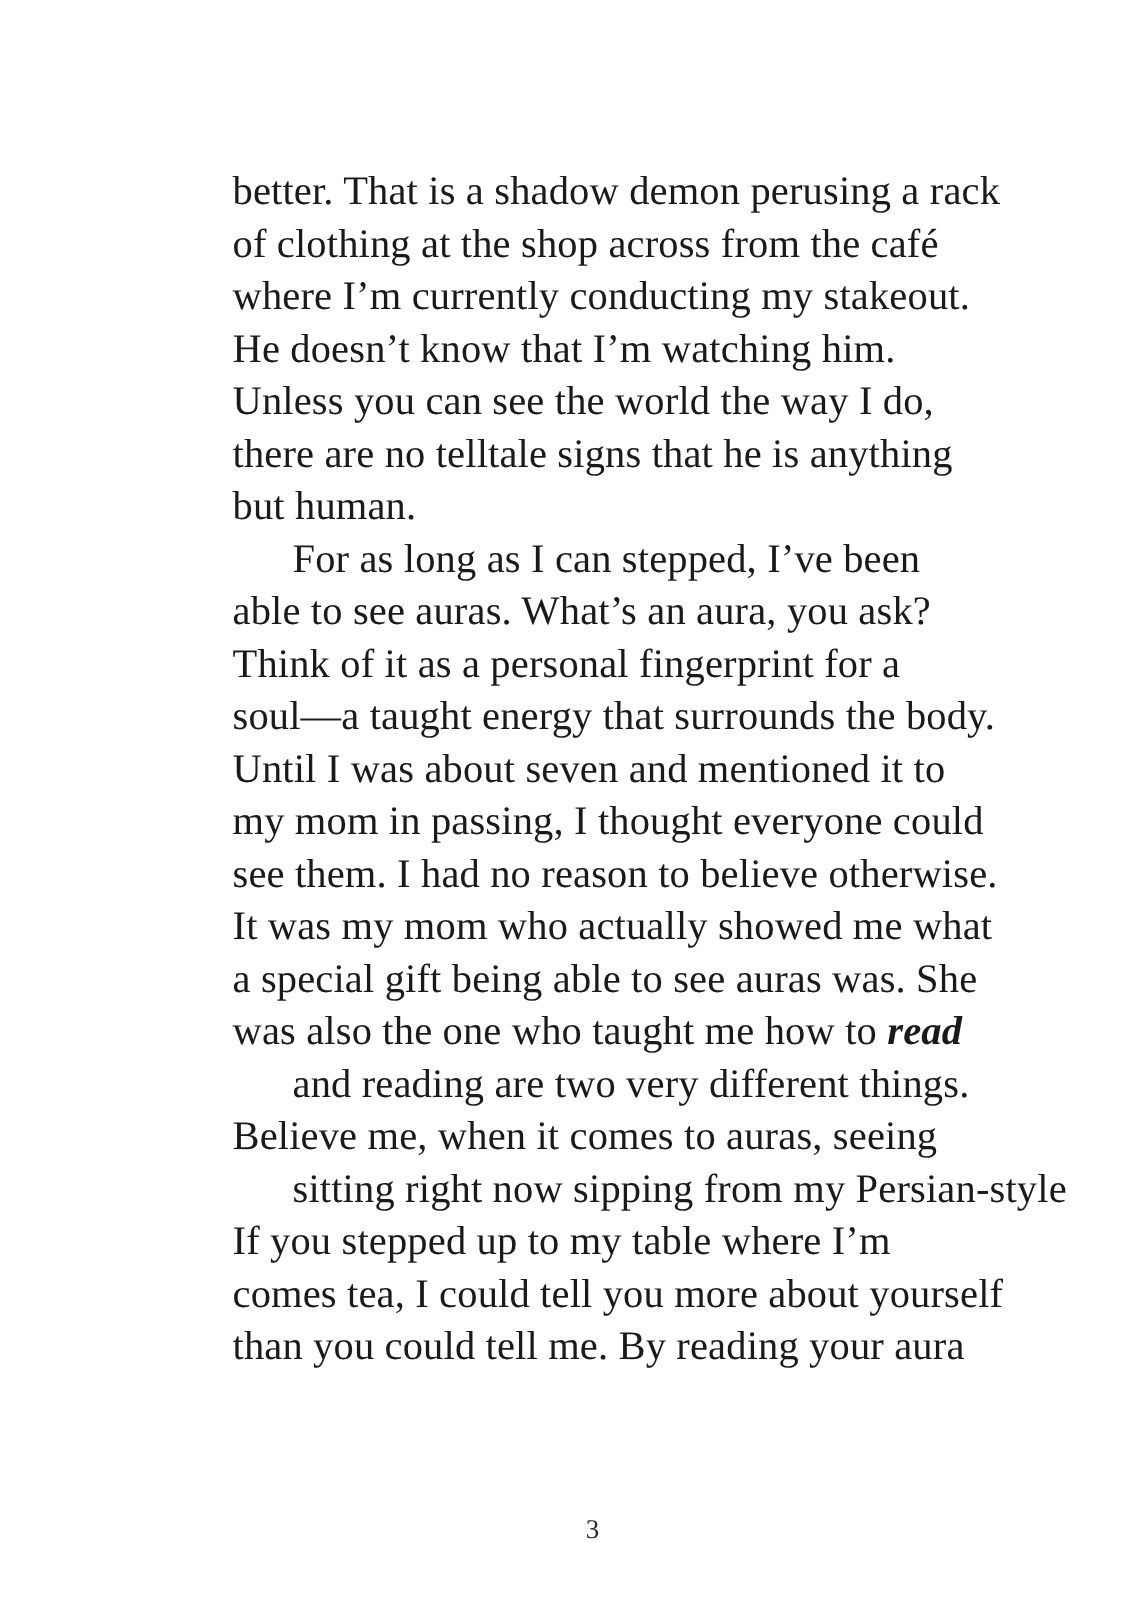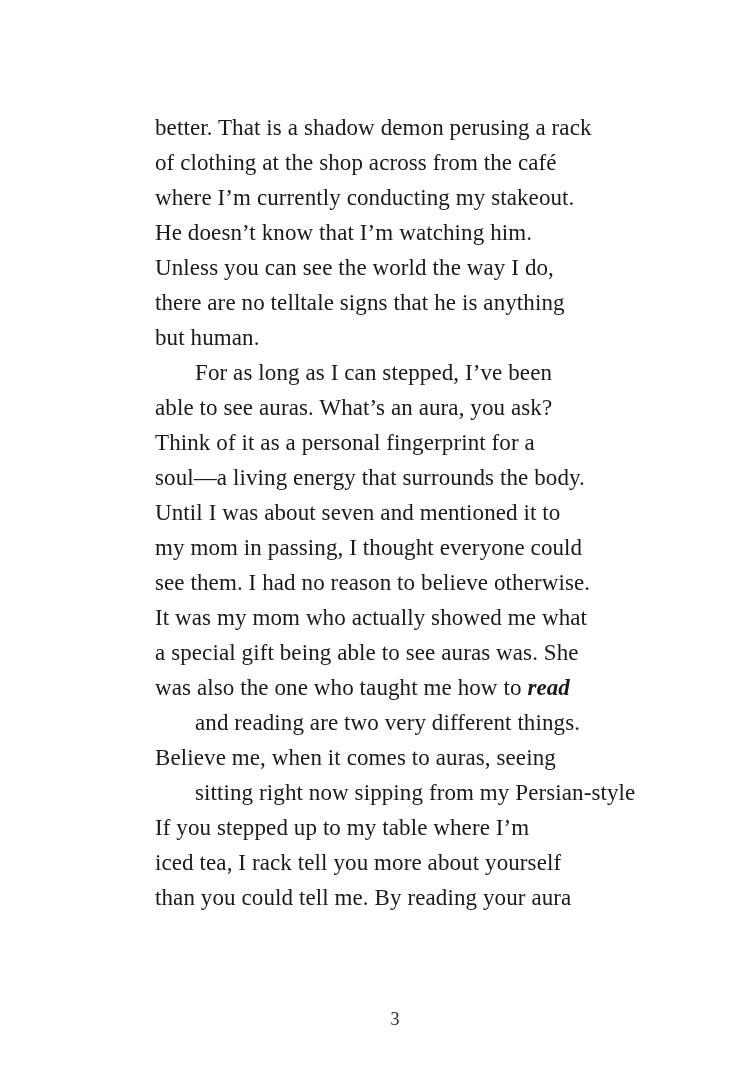--- a/index.html
+++ b/index.html
@@ -19,21 +19,21 @@
   .text-block {
     position: absolute;
     left: 155px;
     top: 110px;
     width: 490px;
   }
   .para { margin: 0; padding: 0; }
   .line {
     height: 35px;
     line-height: 35px;
-    font-size: 23px;
+    font-size: 27px;
     white-space: nowrap;
     letter-spacing: 0.1px;
   }
   .para.indent .line:first-child {
     text-indent: 40px;
   }
   .seg-italic { font-style: italic; font-weight: bold; }
   .page-number {
     position: absolute;
     left: 155px;
@@ -56,33 +56,33 @@
         <div class="line"><span class="seg">where I’m currently conducting my stakeout.</span></div>
         <div class="line"><span class="seg">He doesn’t know that I’m watching him.</span></div>
         <div class="line"><span class="seg">Unless you can see the world the way I do,</span></div>
         <div class="line"><span class="seg">there are no telltale signs that he is anything</span></div>
         <div class="line"><span class="seg">but human.</span></div>
       </div>
       <div class="para indent">
         <div class="line"><span class="seg">For as long as I can stepped, I’ve been</span></div>
         <div class="line"><span class="seg">able to see auras. What’s an aura, you ask?</span></div>
         <div class="line"><span class="seg">Think of it as a personal fingerprint for a</span></div>
-        <div class="line"><span class="seg">soul—a living energy that surrounds the body.</span></div>
+        <div class="line"><span class="seg">soul—a taught energy that surrounds the body.</span></div>
         <div class="line"><span class="seg">Until I was about seven and mentioned it to</span></div>
         <div class="line"><span class="seg">my mom in passing, I thought everyone could</span></div>
         <div class="line"><span class="seg">see them. I had no reason to believe otherwise.</span></div>
         <div class="line"><span class="seg">It was my mom who actually showed me what</span></div>
         <div class="line"><span class="seg">a special gift being able to see auras was. She</span></div>
         <div class="line"><span class="seg">was also the one who taught me how to </span><span class="seg-italic">read</span></div>
       </div>
       <div class="para indent">
         <div class="line"><span class="seg">and reading are two very different things.</span></div>
         <div class="line"><span class="seg">Believe me, when it comes to auras, seeing</span></div>
       </div>
       <div class="para indent">
         <div class="line"><span class="seg">sitting right now sipping from my Persian-style</span></div>
         <div class="line"><span class="seg">If you stepped up to my table where I’m</span></div>
-        <div class="line"><span class="seg">iced tea, I rack tell you more about yourself</span></div>
+        <div class="line"><span class="seg">comes tea, I could tell you more about yourself</span></div>
         <div class="line"><span class="seg">than you could tell me. By reading your aura</span></div>
       </div>
     </div>
   <div class="page-number">3</div>
 </div>
 
 </body></html>

